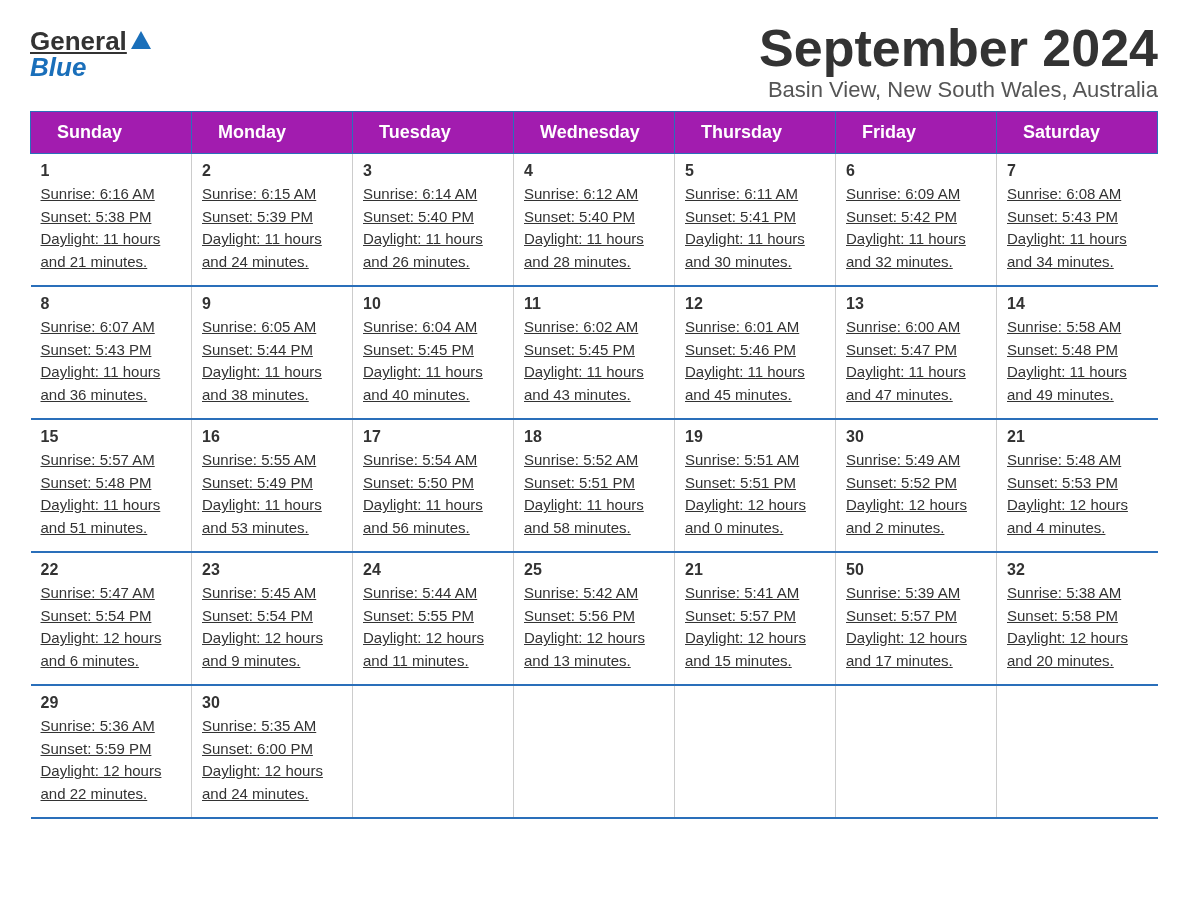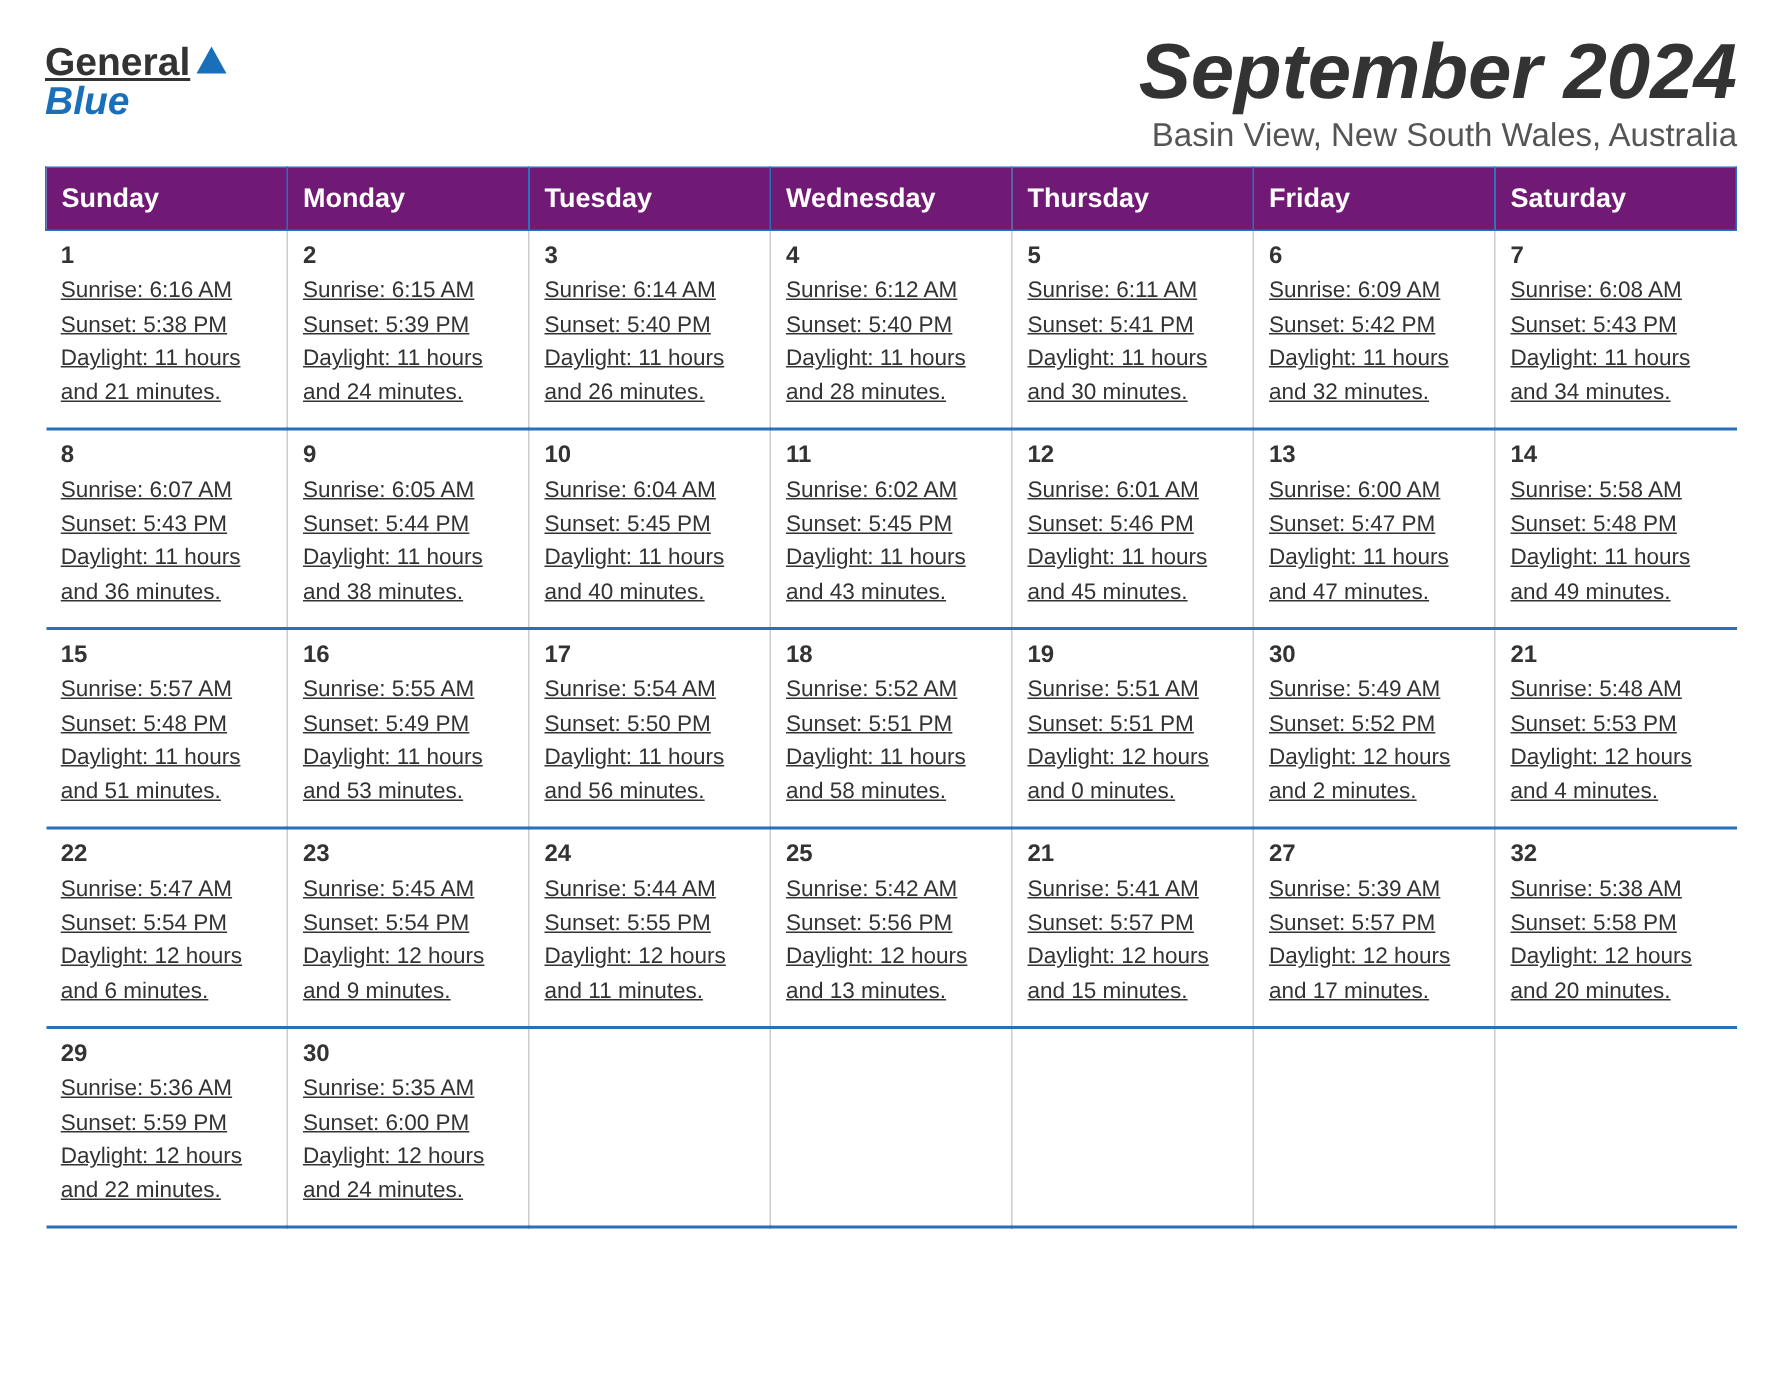--- a/index.html
+++ b/index.html
@@ -39,39 +39,38 @@
       font-style: italic;
     }
     .title-block {
       text-align: right;
     }
     .title-block h1 {
       font-size: 52px;
       font-weight: bold;
       color: #333;
       line-height: 1.1;
-      font-style: italic;
     }
     .title-block h2 {
       font-size: 22px;
       font-weight: normal;
       color: #555;
       text-align: right;
     }
     .calendar-table {
       width: 100%;
       border-collapse: collapse;
       margin-top: 6px;
     }
     .calendar-table thead th {
-      background-color: #701a75;
+      background-color: #a21caf;
       color: #fff;
       font-size: 18px;
       font-weight: bold;
-      padding: 10px 10px;
+      padding: 10px 26px;
       text-align: left;
       border: 1px solid #2a6fba;
     }
     .calendar-table tbody tr {
       border-bottom: 2px solid #2a6fba;
     }
     .calendar-table tbody td {
       vertical-align: top;
       padding: 8px 10px 12px 10px;
       font-size: 13.5px;
@@ -244,21 +243,21 @@
       </td>
         <td>
         <span class="day-number">25</span>
         <span class="day-info">Sunrise: 5:42 AM<br>Sunset: 5:56 PM<br>Daylight: 12 hours and 13 minutes.</span>
       </td>
         <td>
         <span class="day-number">21</span>
         <span class="day-info">Sunrise: 5:41 AM<br>Sunset: 5:57 PM<br>Daylight: 12 hours and 15 minutes.</span>
       </td>
         <td>
-        <span class="day-number">27</span>
+        <span class="day-number">50</span>
         <span class="day-info">Sunrise: 5:39 AM<br>Sunset: 5:57 PM<br>Daylight: 12 hours and 17 minutes.</span>
       </td>
         <td>
         <span class="day-number">32</span>
         <span class="day-info">Sunrise: 5:38 AM<br>Sunset: 5:58 PM<br>Daylight: 12 hours and 20 minutes.</span>
       </td>
       </tr>
       <tr>
         <td>
         <span class="day-number">29</span>

